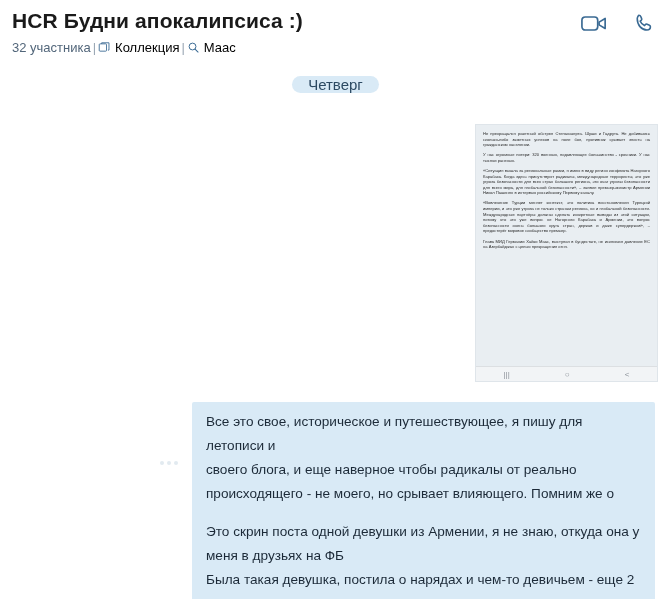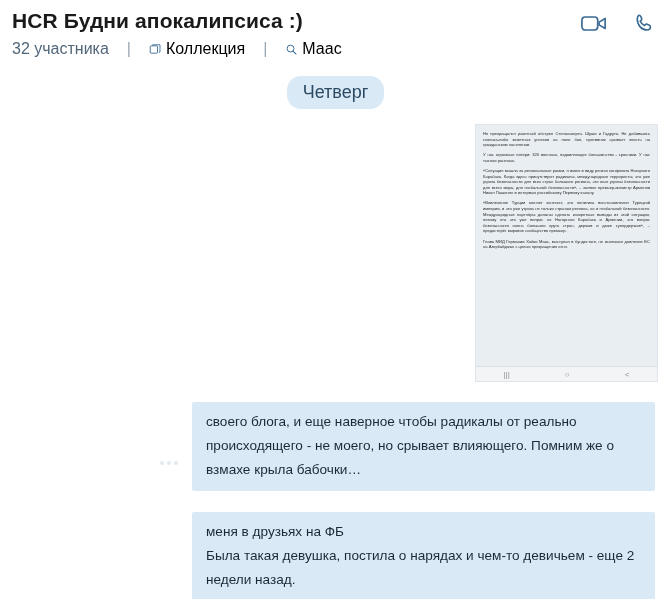--- a/index.html
+++ b/index.html
@@ -32,25 +32,25 @@
   .chat-title {
     font-size: 21px;
     font-weight: bold;
     color: #1a1a1a;
     line-height: 26px;
     letter-spacing: 0.1px;
     white-space: nowrap;
   }
   .subline {
     margin-top: 6px;
-    font-size: 16px;
+    font-size: 13px;
     color: #5a6a7a;
     display: flex;
     align-items: center;
-    gap: 16px;
+    gap: 0;
     white-space: nowrap;
   }
   .subline .sep {
     color: #9aa7b4;
     padding: 0 2px;
   }
   .subline .item {
     display: inline-flex;
     align-items: center;
     gap: 4px;
@@ -94,22 +94,22 @@
   }
 
   .date-wrap {
     display: flex;
     justify-content: center;
     margin-top: 16px;
   }
   .date-chip {
     background: #d9eaf6;
     color: #2c4a63;
-    font-size: 18px;
-    padding: 6px 16px;
+    font-size: 15px;
+    padding: 0 16px;
     border-radius: 14px;
     white-space: nowrap;
   }
 
   
   .msg-image-row {
     position: absolute;
     top: 64px;
     right: 6px;
     width: 190px;
@@ -258,26 +258,28 @@
       </div>
     </div>
 
     <div class="typing-dots">
       <span></span>
       <span></span>
       <span></span>
     </div>
 
     <div class="bubble bubble-1">
+      <p>Все это свое, историческое и путешествующее, я пишу для летописи и</p>
       <p>своего блога, и еще наверное чтобы радикалы от реально</p>
       <p>происходящего - не моего, но срывает влияющего. Помним же о</p>
       <p>взмахе крыла бабочки…</p>
     </div>
 
     <div class="bubble bubble-2">
+      <p>Это скрин поста одной девушки из Армении, я не знаю, откуда она у</p>
       <p>меня в друзьях на ФБ</p>
       <p>Была такая девушка, постила о нарядах и чем-то девичьем - еще 2</p>
       <p>недели назад.</p>
 
     </div>
 
   </div>
 </div>
 
 </body></html>

